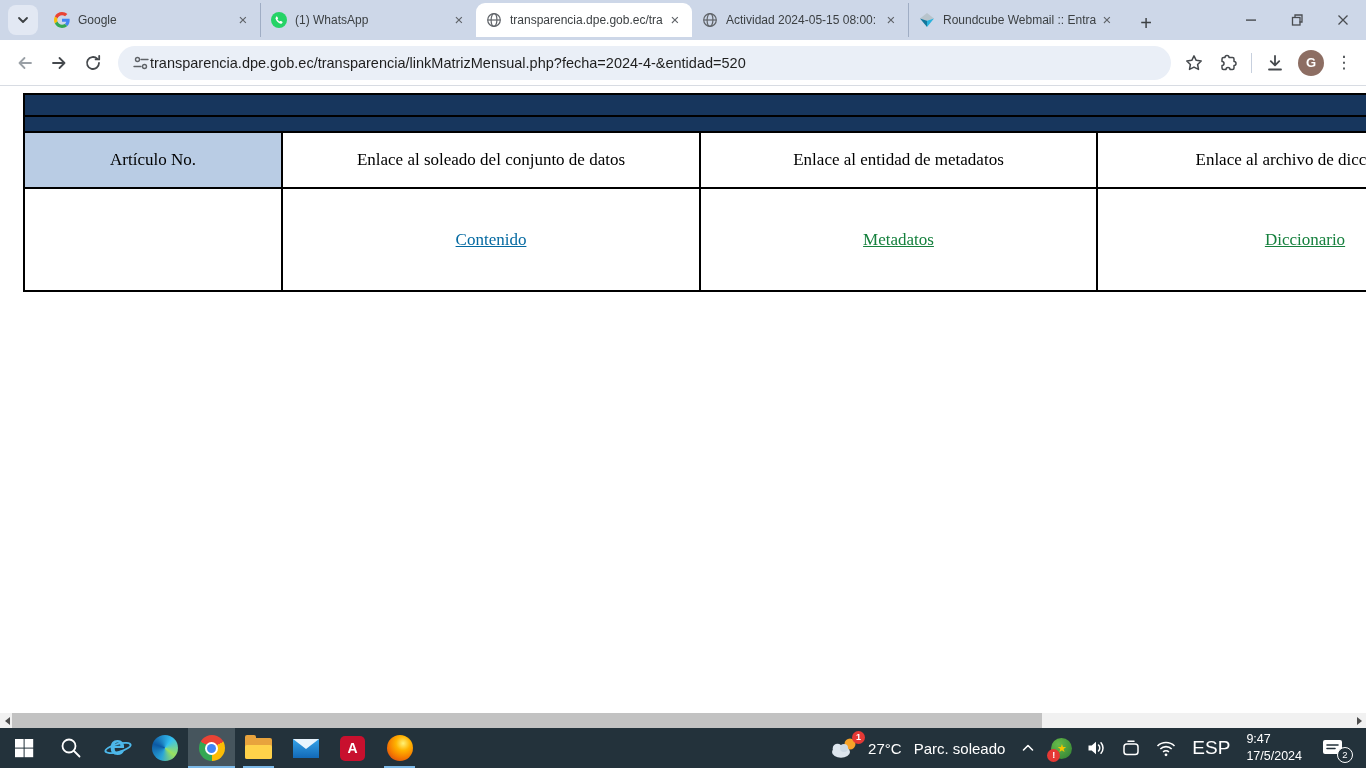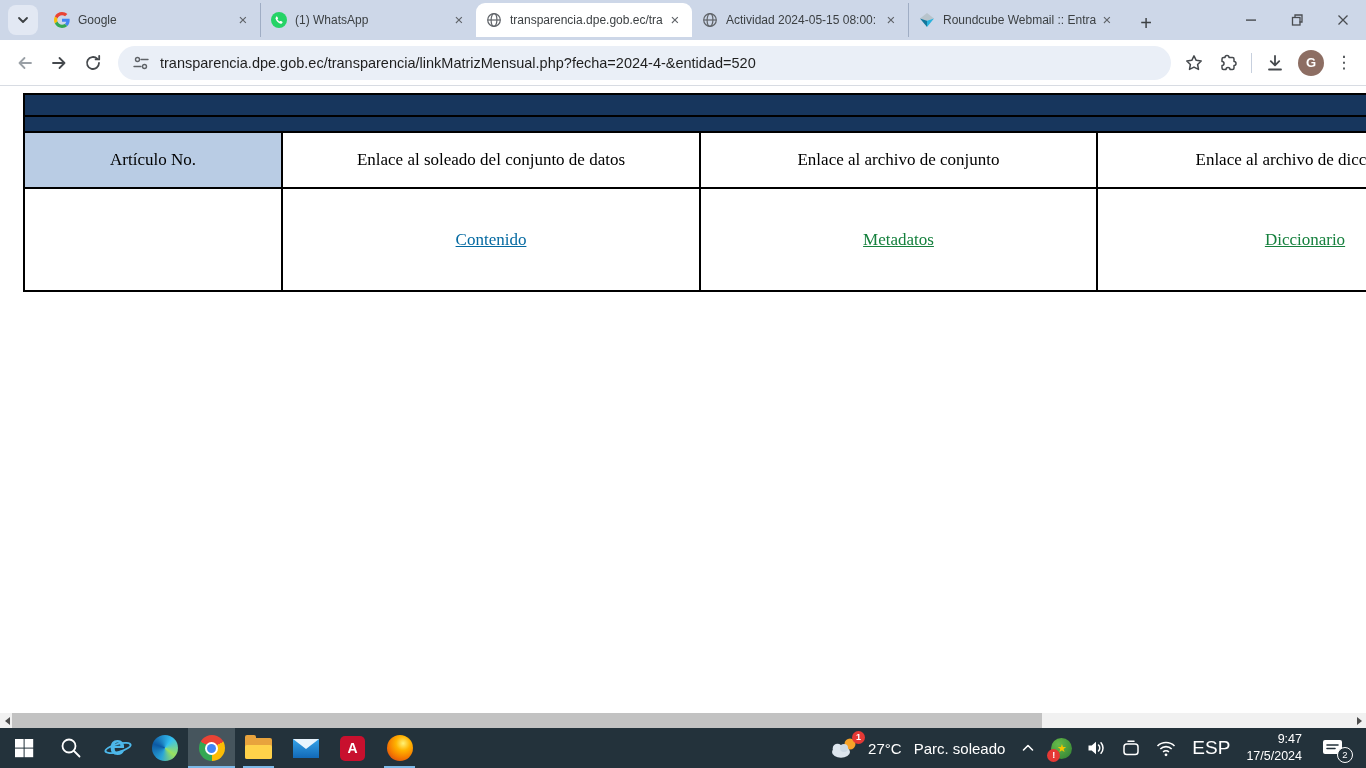--- a/index.html
+++ b/index.html
@@ -30,21 +30,21 @@
   
   .toolbar { position:absolute; left:0; top:40px; width:1366px; height:46px;
     background:#fff; border-bottom:1px solid #d8dce3; display:flex;
     align-items:center; padding:0 8px; }
   .nav-btn { width:34px; height:34px; border:none; background:transparent;
     display:flex; align-items:center; justify-content:center; border-radius:50%;
     cursor:pointer; flex:0 0 34px; }
   .omnibox { flex:1 1 auto; height:34px; margin:0 6px 0 8px; background:#eaeff7;
     border-radius:17px; display:flex; align-items:center; padding:0 14px; }
   .omnibox .url { font-size:14.5px; color:#1f1f1f; white-space:nowrap;
-    overflow:hidden; margin-left:10px; }
+    overflow:hidden; }
   .toolbar-right { display:flex; align-items:center; flex:0 0 auto; }
   .tb-sep { width:1px; height:20px; background:#c7d0de; margin:0 6px; }
   .avatar { width:26px; height:26px; border-radius:50%; background:#8d6e63;
     color:#fff; font-size:13px; font-weight:bold; display:flex;
     align-items:center; justify-content:center; margin:0 6px; cursor:pointer; }
   .kebab { font-size:17px; color:#45494d; width:28px; text-align:center;
     cursor:pointer; }
 
   
   .page { position:absolute; left:16px; top:87px; width:1366px; height:626px;
@@ -128,21 +128,21 @@
     background:#e53935; color:#fff; font-size:9px; line-height:13px;
     text-align:center; font-weight:bold; }
   .weather-wrap { position:relative; width:30px; height:24px; }
   .weather-wrap .badge-red { right:-6px; top:-5px; }
   .av-wrap { position:relative; width:21px; height:21px; }
   .av-ball { width:21px; height:21px; border-radius:50%;
     background:radial-gradient(circle at 35% 30%,#66bb4a,#2e7d32); display:flex;
     align-items:center; justify-content:center; }
   .av-star { color:#f5c400; font-size:11px; line-height:1; }
   .av-wrap .badge-red { left:-4px; bottom:-3px; top:auto; }
-  .clock { text-align:right; font-size:12.5px; line-height:1.35;
+  .clock { text-align:left; font-size:12.5px; line-height:1.35;
     padding:0 8px; }
   .lang { font-size:19px; padding:0 8px; }
   .notif-wrap { position:relative; width:26px; height:22px; margin:0 8px 0 4px; }
   .notif-badge { position:absolute; right:-6px; bottom:-4px; width:16px;
     height:16px; border-radius:50%; background:#23323b; border:1.5px solid #fff;
     color:#fff; font-size:9.5px; line-height:13px; text-align:center; }
   svg { display:block; }
 </style>
 </head>
 <body>
@@ -299,21 +299,21 @@
       <tbody>
           <tr class="navbar-row">
         <td colspan="4"></td>
       </tr>
       <tr class="navbar-row2">
         <td colspan="4"></td>
       </tr>
       <tr class="head-row">
         <th class="articulo">Artículo No.</th>
         <th>Enlace al soleado del conjunto de datos</th>
-        <th>Enlace al archivo de conjunto</th>
+        <th>Enlace al entidad de metadatos</th>
         <th>Enlace al archivo de diccionario</th>
       </tr>
       <tr class="data-row">
         <td></td>
         <td>
           <a class="cell-link visited">Contenido</a>
         </td>
         <td>
           <a class="cell-link unvisited">Metadatos</a>
         </td>

